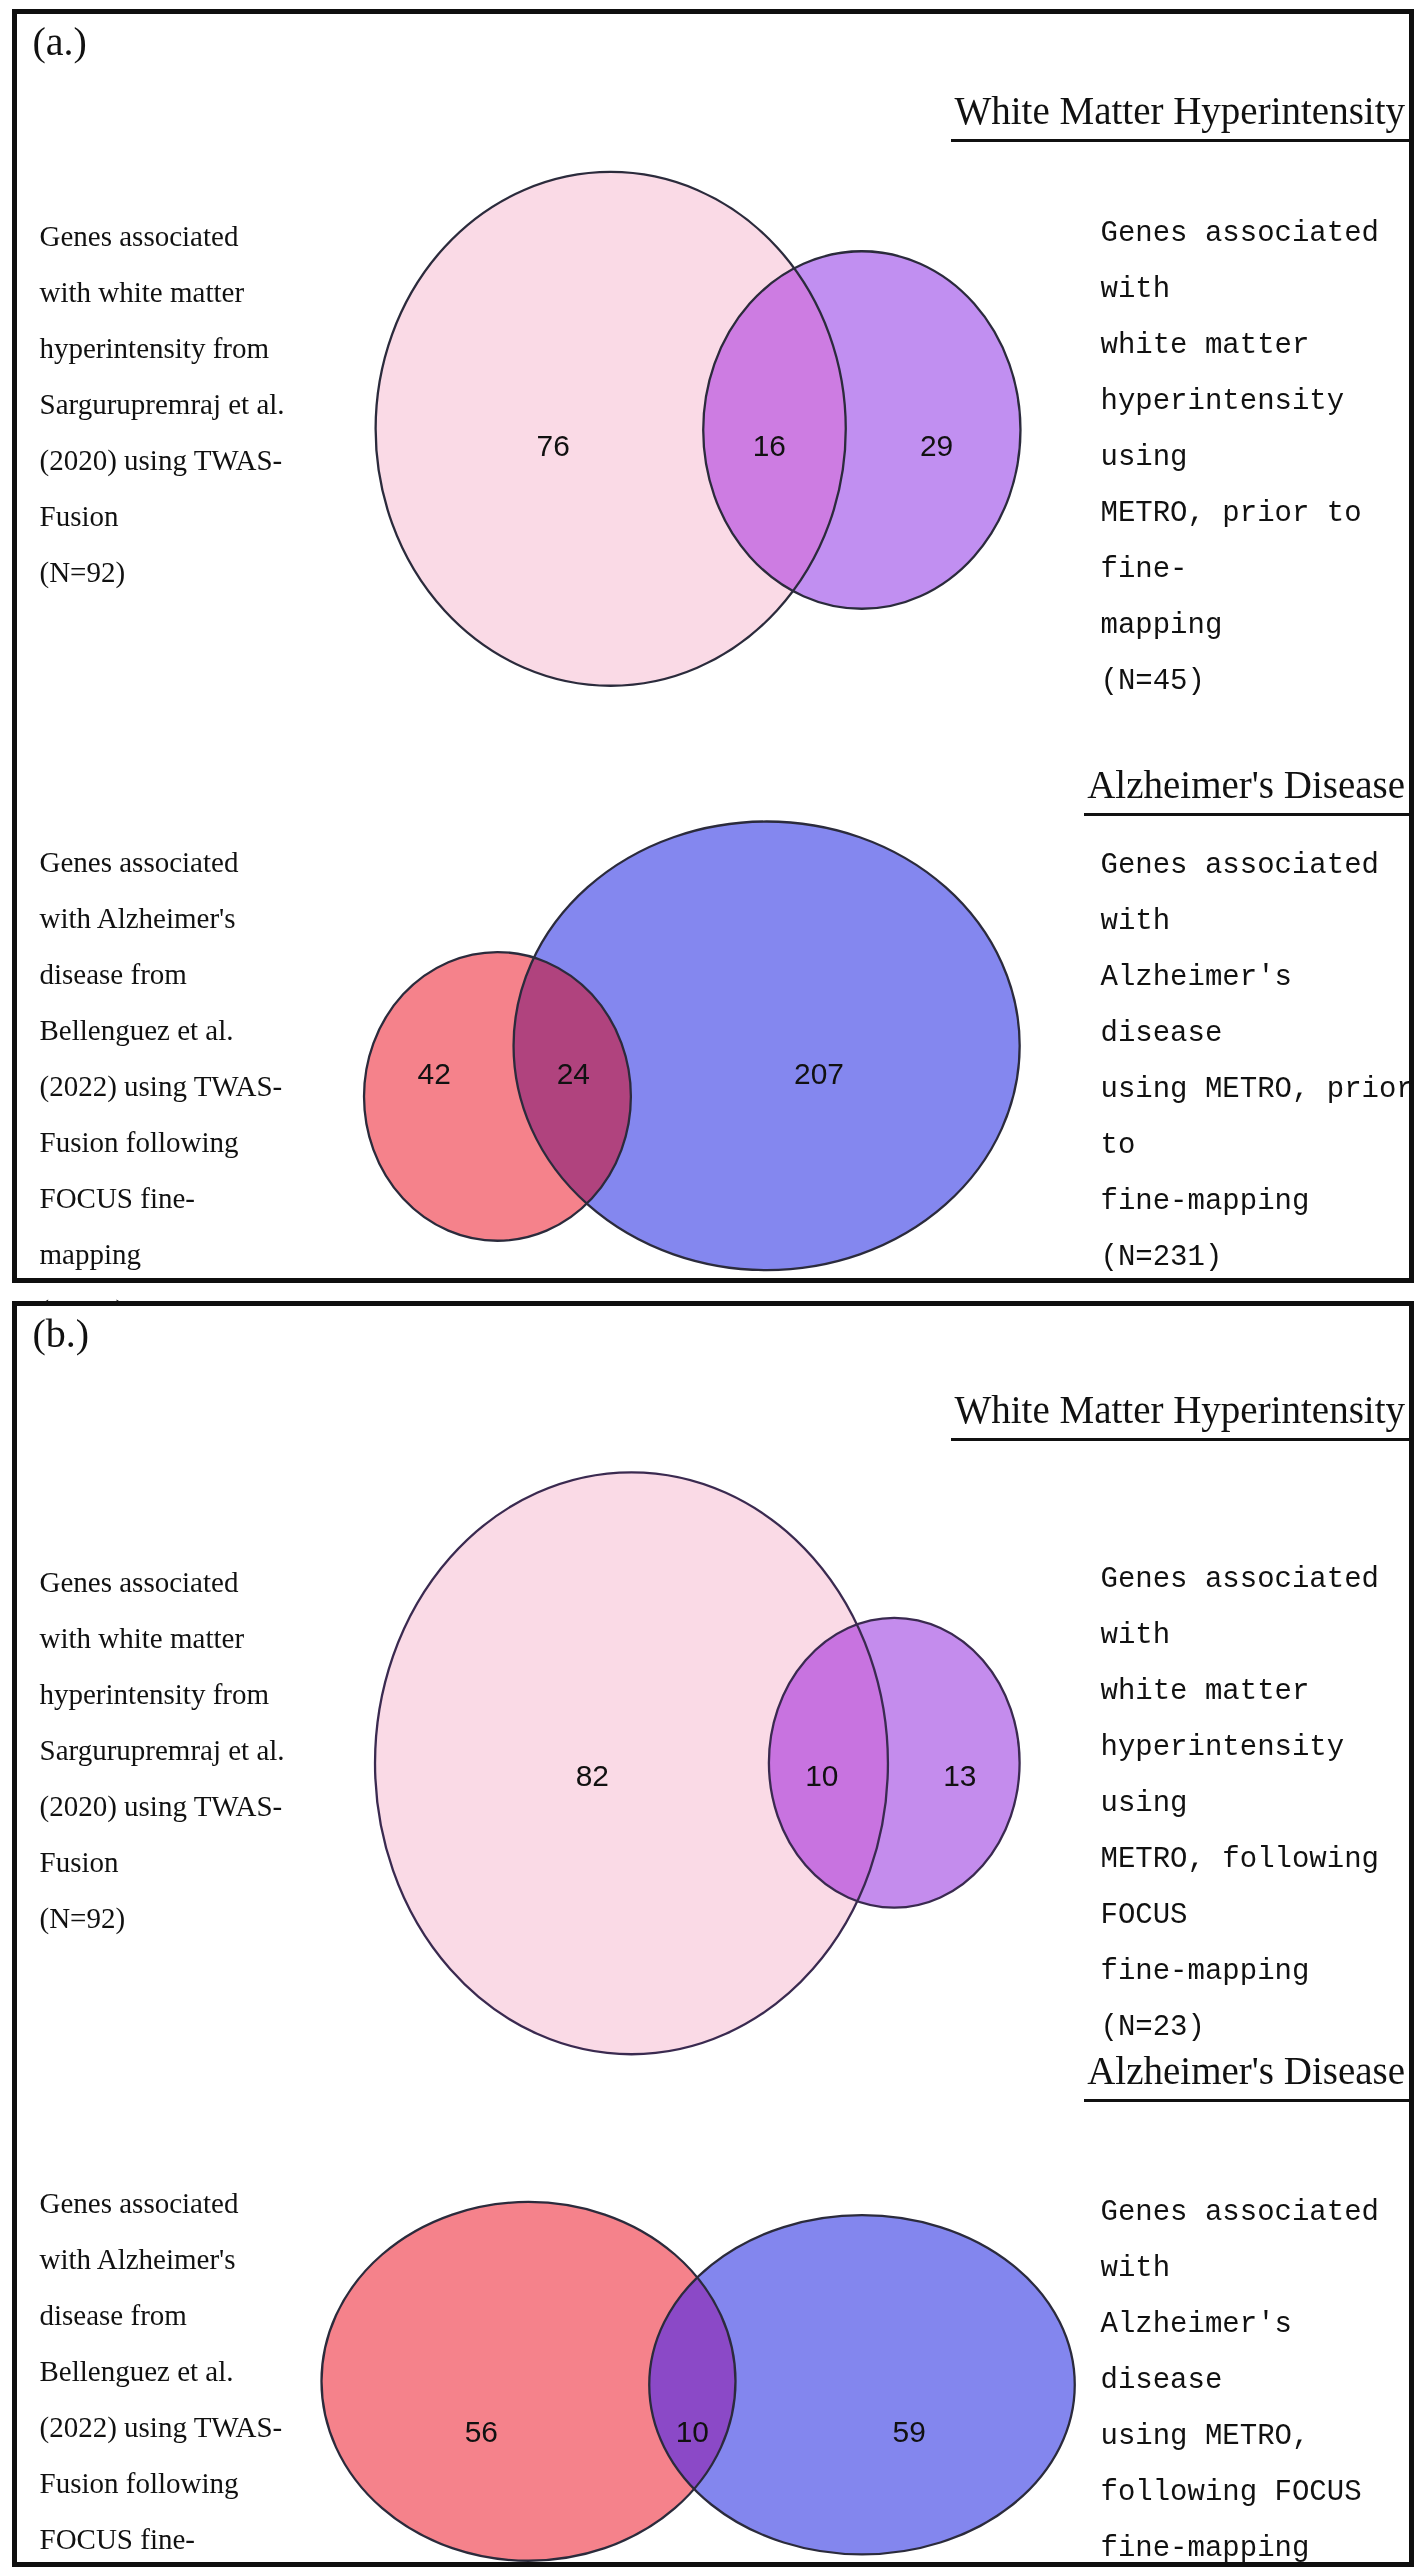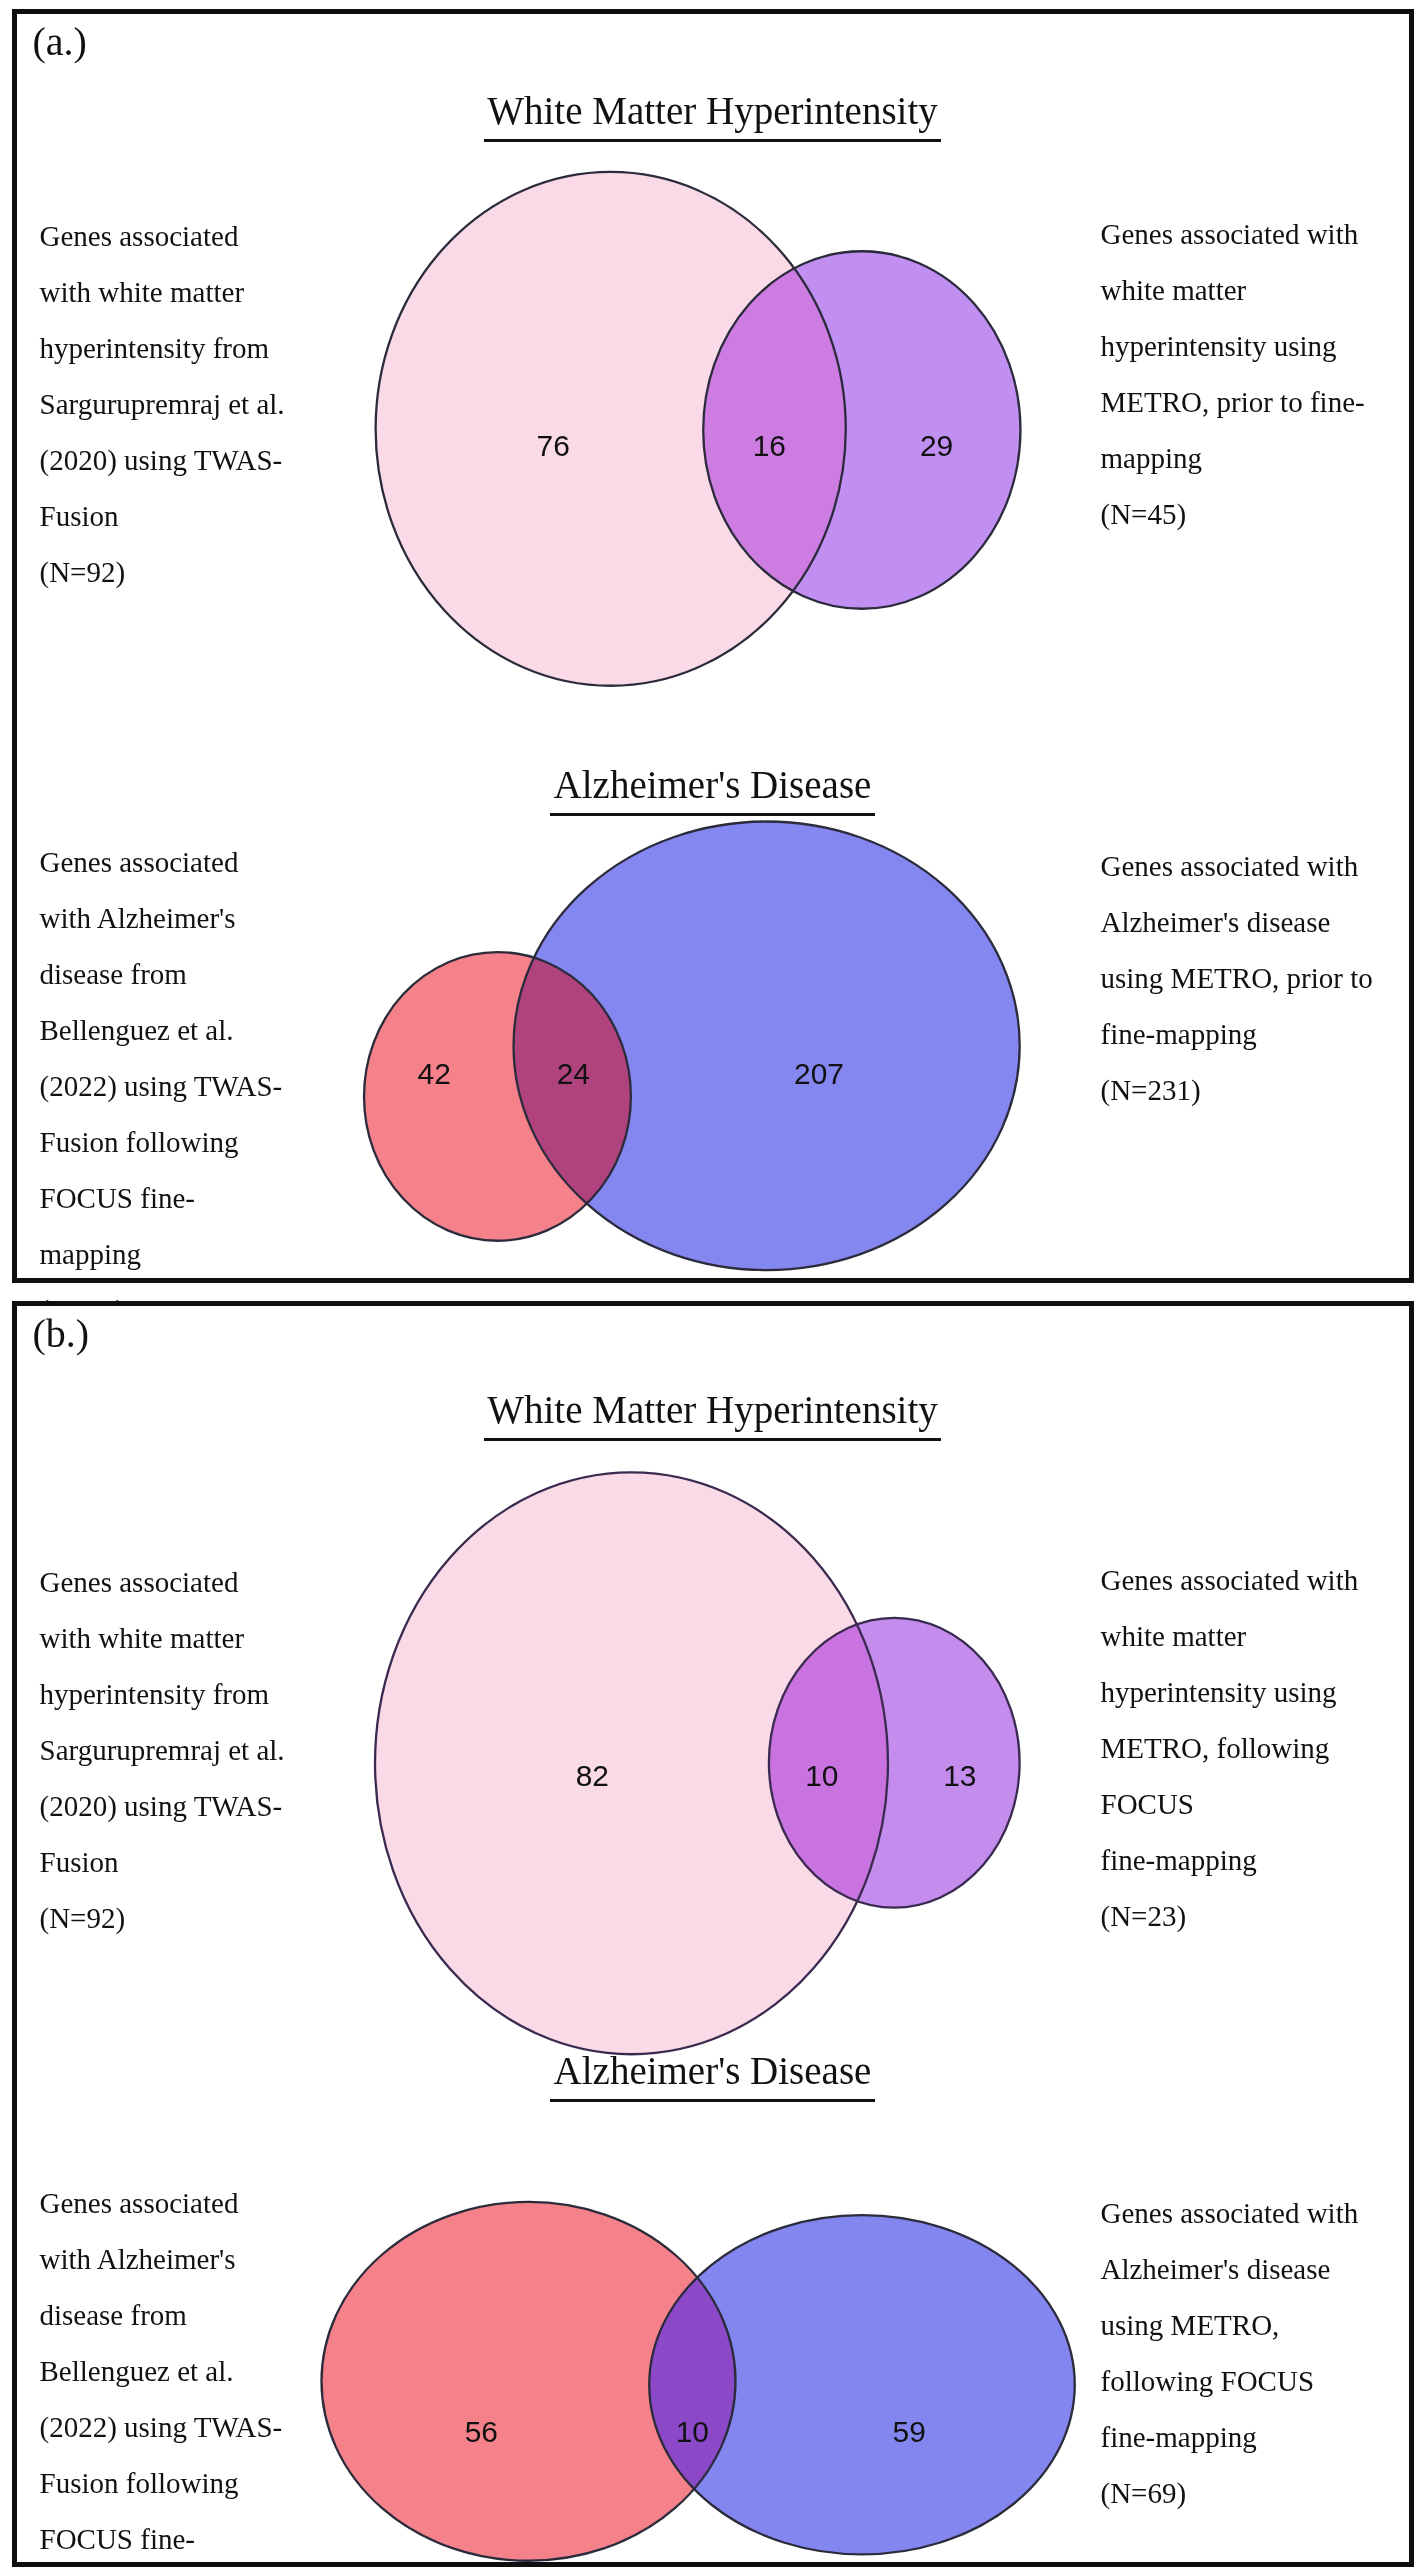--- a/index.html
+++ b/index.html
@@ -19,36 +19,36 @@
     box-sizing:border-box;
   }
   #panel-a{top:9.2px;height:1274px;}
   #panel-b{top:1301px;height:1266px;}
   .panel-label{
     position:absolute;left:16px;top:5.8px;
     font-size:40px;line-height:1.1;
   }
   .venn-title{
     position:absolute;left:0;width:100%;
-    text-align:center;
+    text-align:right;
     font-size:39px;
   }
   .venn-title .underline{
     display:inline-block;
     border-bottom:3.5px solid #111111;
     padding:0 3.5px 5.8px 3.5px;
   }
   .side-text{
     position:absolute;
     width:322px;
     font-size:29px;
     line-height:56px;
     white-space:pre-line;
   }
-  .side-text.right{width:322px;}
+  .side-text.right{width:322px;font-family:Liberation Mono, monospace;}
   .venn-svg{position:absolute;}
   .venn-count{
     font-family:"Liberation Sans", sans-serif;
     font-size:52px;
     fill:#111111;
     text-anchor:middle;
   }
 </style>
 </head>
 <body>

